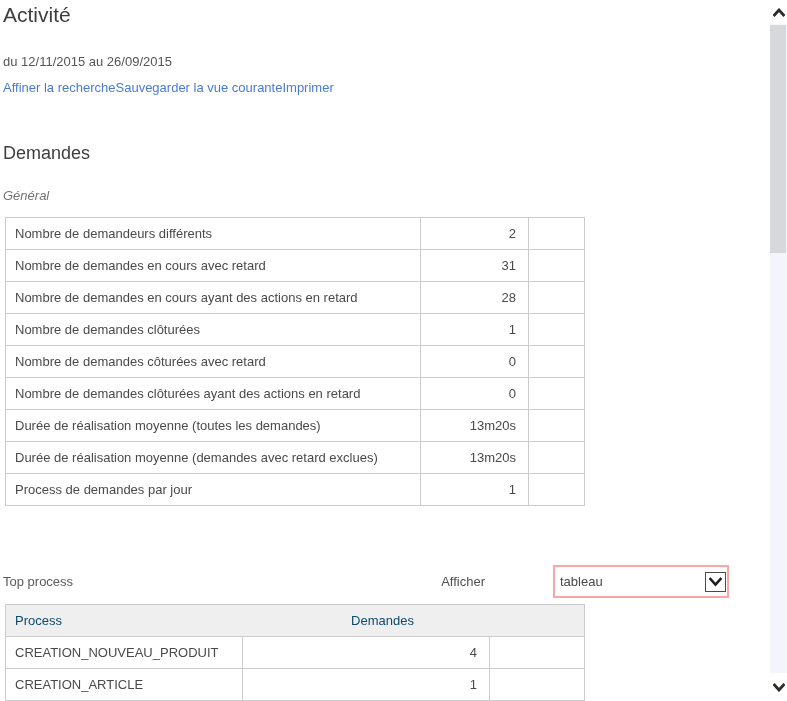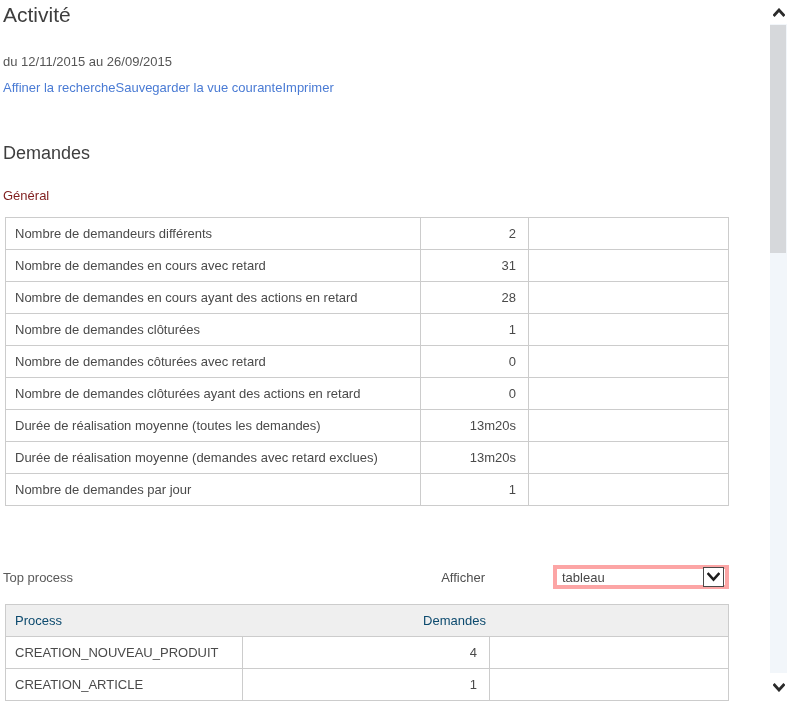--- a/index.html
+++ b/index.html
@@ -24,27 +24,27 @@
     display:flex; gap:0; font-size:13px;
   }
   .link { color:#4a7bd4; text-decoration:none; cursor:pointer; }
 
   .section-title {
     position:absolute; top:143px; left:3px;
     font-size:18px; font-weight:400; color:#3e3e3e;
   }
   .sub-label {
     position:absolute; left:3px;
-    font-size:13px; color:#7f1d1d;
+    font-size:13px; color:#737373;font-style:italic;
   }
   .sub-general { top:188px; }
 
   
   .rtable {
-    position:absolute; left:5px; width:724px;
+    position:absolute; left:5px; width:580px;
     border:1px solid #cccccc; border-bottom:none;
     font-size:13px; color:#4a4a4a; background:#fff;
   }
   .rtable .trow {
     display:flex; height:32px; align-items:center;
     border-bottom:1px solid #cccccc;
   }
   .rtable .cell { height:100%; display:flex; align-items:center; }
   .c-label   { flex:0 0 415px; padding-left:9px;  border-right:1px solid #cccccc; }
   .c-value   { flex:0 0 108px; padding-right:12px; justify-content:flex-end; border-right:1px solid #cccccc; }
@@ -64,21 +64,21 @@
   .th-process { flex:0 0 175px; padding-left:9px; }
   .th-demandes { flex:1; text-align:center; }
 
   
   .topprocess-row {
     position:absolute; top:565px; left:3px; width:726px;
     display:flex; align-items:center; font-size:13px; color:#5a5a5a;gap:48px;
   }
   .afficher-label { margin-left:auto; margin-right:20px; color:#4f4f4f; }
   .select-box {
-    width:176px; height:24px; border:4px solid #fca5a5; background:#fff;
+    width:176px; height:33px; border:2px solid #fca5a5; background:#fff;
     display:flex; align-items:center; cursor:pointer;
   }
   .select-value { flex:1; padding-left:5px; font-size:13px; color:#474747; }
   .select-arrow {
     width:21px; height:20px; margin-right:1px; flex:0 0 21px;
     border:1px solid #4a4a4a; background:#fff;
     display:flex; align-items:center; justify-content:center;
   }
 
   
@@ -154,21 +154,21 @@
         <div class="cell c-label">Durée de réalisation moyenne (toutes les demandes)</div>
         <div class="cell c-value">13m20s</div>
         <div class="cell c-empty"></div>
       </div>
       <div class="trow">
         <div class="cell c-label">Durée de réalisation moyenne (demandes avec retard exclues)</div>
         <div class="cell c-value">13m20s</div>
         <div class="cell c-empty"></div>
       </div>
       <div class="trow">
-        <div class="cell c-label">Nombre de demandes par jour</div>
+        <div class="cell c-label">Process de demandes par jour</div>
         <div class="cell c-value">1</div>
         <div class="cell c-empty"></div>
       </div>
     </div>
 
   <div class="topprocess-row">
     <span>Top process</span>
     <span class="afficher-label">Afficher</span>
     <div class="select-box">
       <span class="select-value">tableau</span>

